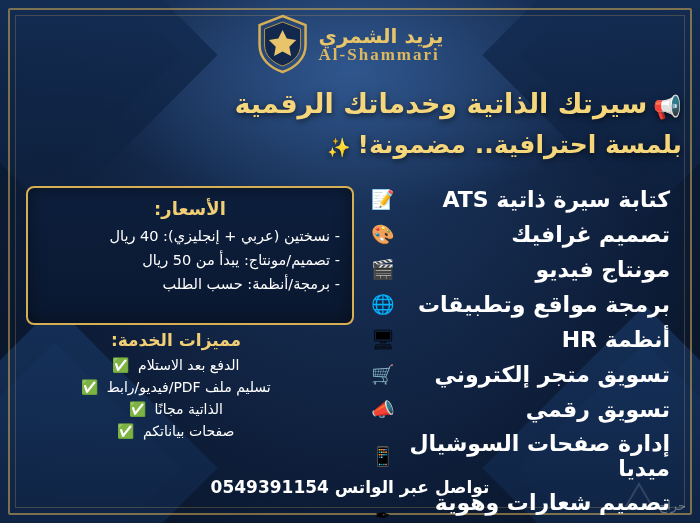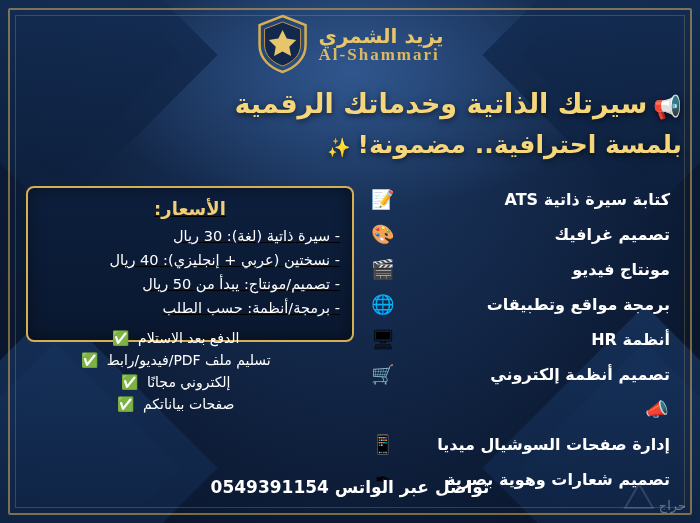--- a/index.html
+++ b/index.html
@@ -53,30 +53,29 @@
   .headline .l2{
     color:#f6d67a;font-size:25px;font-weight:bold;margin-top:9px;
     text-shadow:0 2px 6px rgba(0,0,0,.6);
   }
   .mega{display:inline-block;font-size:23px;vertical-align:-2px;margin-left:6px;}
   .spark{display:inline-block;font-size:19px;color:#ffe9a8;margin-right:6px;vertical-align:-1px;}
   
   .services{position:absolute;top:186px;right:30px;width:300px;}
   .srv{display:flex;align-items:center;justify-content:flex-start;gap:12px;
        margin-bottom:9px;direction:rtl;}
-  .srv .label{color:#fff;font-size:16px;font-weight:bold;flex:1;text-align:right;}
+  .srv .label{color:#fff;font-size:22px;font-weight:bold;flex:1;text-align:right;}
   .srv .ic{width:26px;height:26px;flex:0 0 26px;display:flex;align-items:center;justify-content:center;
            font-size:19px;line-height:1;}
   
   .pricebox{
     position:absolute;top:186px;left:26px;width:300px;
     background:linear-gradient(180deg,#0d1f3d,#0a1830);
-    border:2px solid #d6af55;border-radius:8px;padding:10px 12px 16px;
+    border:2px solid #d6af55;border-radius:8px;padding:10px 12px 24px;
     box-shadow:0 0 18px rgba(0,0,0,.45) inset;
-    text-decoration:underline;
   }
   .pricebox h3{margin:0 0 8px;color:#f2cf74;font-size:18px;text-align:center;font-weight:bold;}
   .pricebox ul{list-style:none;margin:0;padding:0;}
   .pricebox li{color:#fff;font-size:14.5px;text-align:right;margin-bottom:6px;line-height:1.25;}
   
   .features{position:absolute;top:330px;left:26px;width:300px;text-align:center;}
   .features h3{margin:0 0 7px;color:#f2cf74;font-size:17px;font-weight:bold;}
   .feat{display:flex;align-items:center;justify-content:center;gap:8px;margin-bottom:6px;}
   .feat .tick{color:#2fe07a;font-size:14px;}
   .feat .txt{color:#fff;font-size:14px;}
@@ -154,57 +153,58 @@
     </div>
     <div class="srv">
       <span class="label">برمجة مواقع وتطبيقات</span>
       <span class="ic">🌐</span>
     </div>
     <div class="srv">
       <span class="label">أنظمة HR</span>
       <span class="ic">🖥</span>
     </div>
     <div class="srv">
-      <span class="label">تصميم أنظمة إلكتروني</span>
+      <span class="label">تسويق متجر إلكتروني</span>
       <span class="ic">🛒</span>
     </div>
     <div class="srv">
+      <span class="label">تسويق رقمي</span>
       <span class="ic">📣</span>
     </div>
     <div class="srv">
       <span class="label">إدارة صفحات السوشيال ميديا</span>
       <span class="ic">📱</span>
     </div>
     <div class="srv">
       <span class="label">تصميم شعارات وهوية بصرية</span>
       <span class="ic">✒</span>
     </div>
   </div>
 
   <div class="pricebox">
     <h3>الأسعار:</h3>
     <ul>
-      <li>- سيرة ذاتية (لغة): 30 ريال</li>
       <li>- نسختين (عربي + إنجليزي): 40 ريال</li>
       <li>- تصميم/مونتاج: يبدأ من 50 ريال</li>
       <li>- برمجة/أنظمة: حسب الطلب</li>
     </ul>
   </div>
 
   <div class="features">
+    <h3>مميزات الخدمة:</h3>
     <div class="feat">
       <span class="txt">الدفع بعد الاستلام</span>
       <span class="tick">✅</span>
     </div>
     <div class="feat">
       <span class="txt">تسليم ملف PDF/فيديو/رابط</span>
       <span class="tick">✅</span>
     </div>
     <div class="feat">
-      <span class="txt">إلكتروني مجانًا</span>
+      <span class="txt">الذاتية مجانًا</span>
       <span class="tick">✅</span>
     </div>
     <div class="feat">
       <span class="txt">صفحات بياناتكم</span>
       <span class="tick">✅</span>
     </div>
   </div>
 
   <div class="contact">تواصل عبر الواتس 0549391154</div>
 

